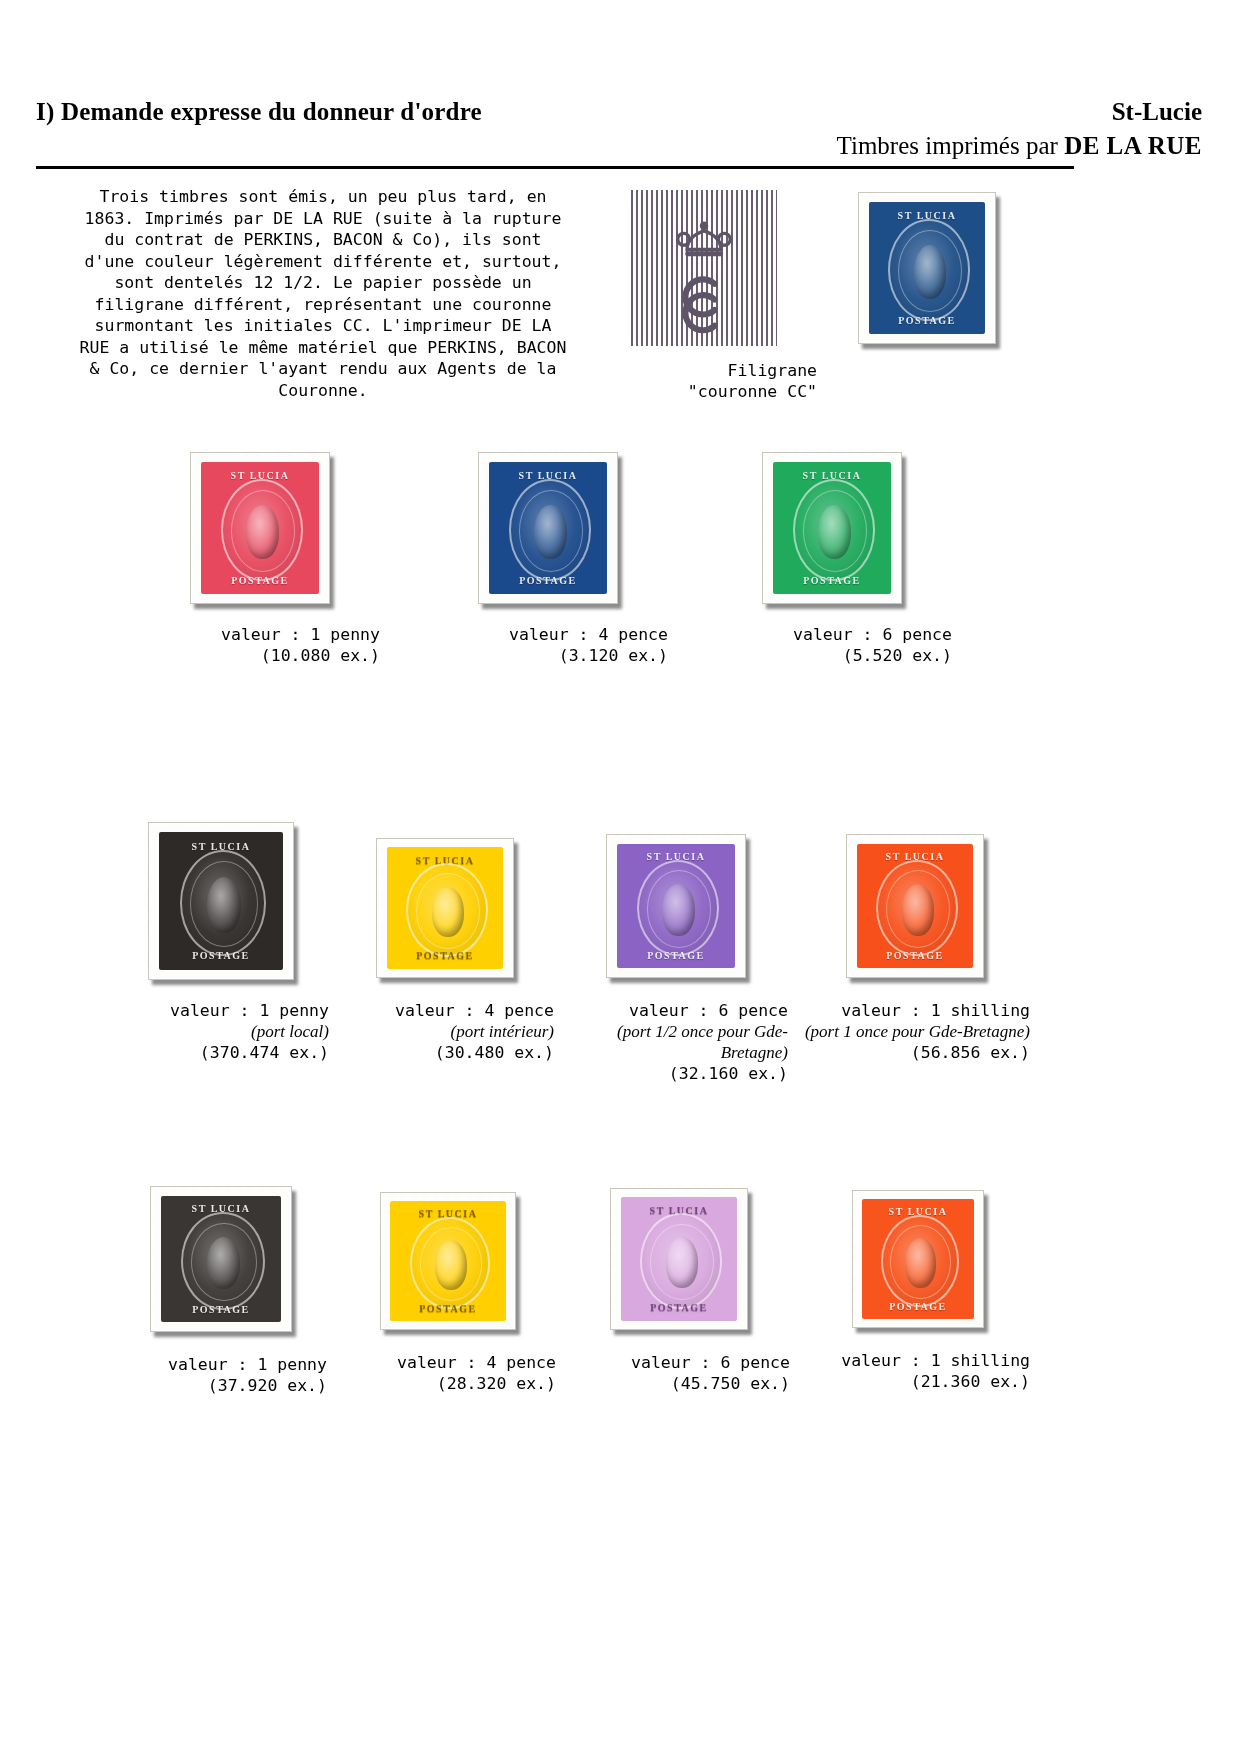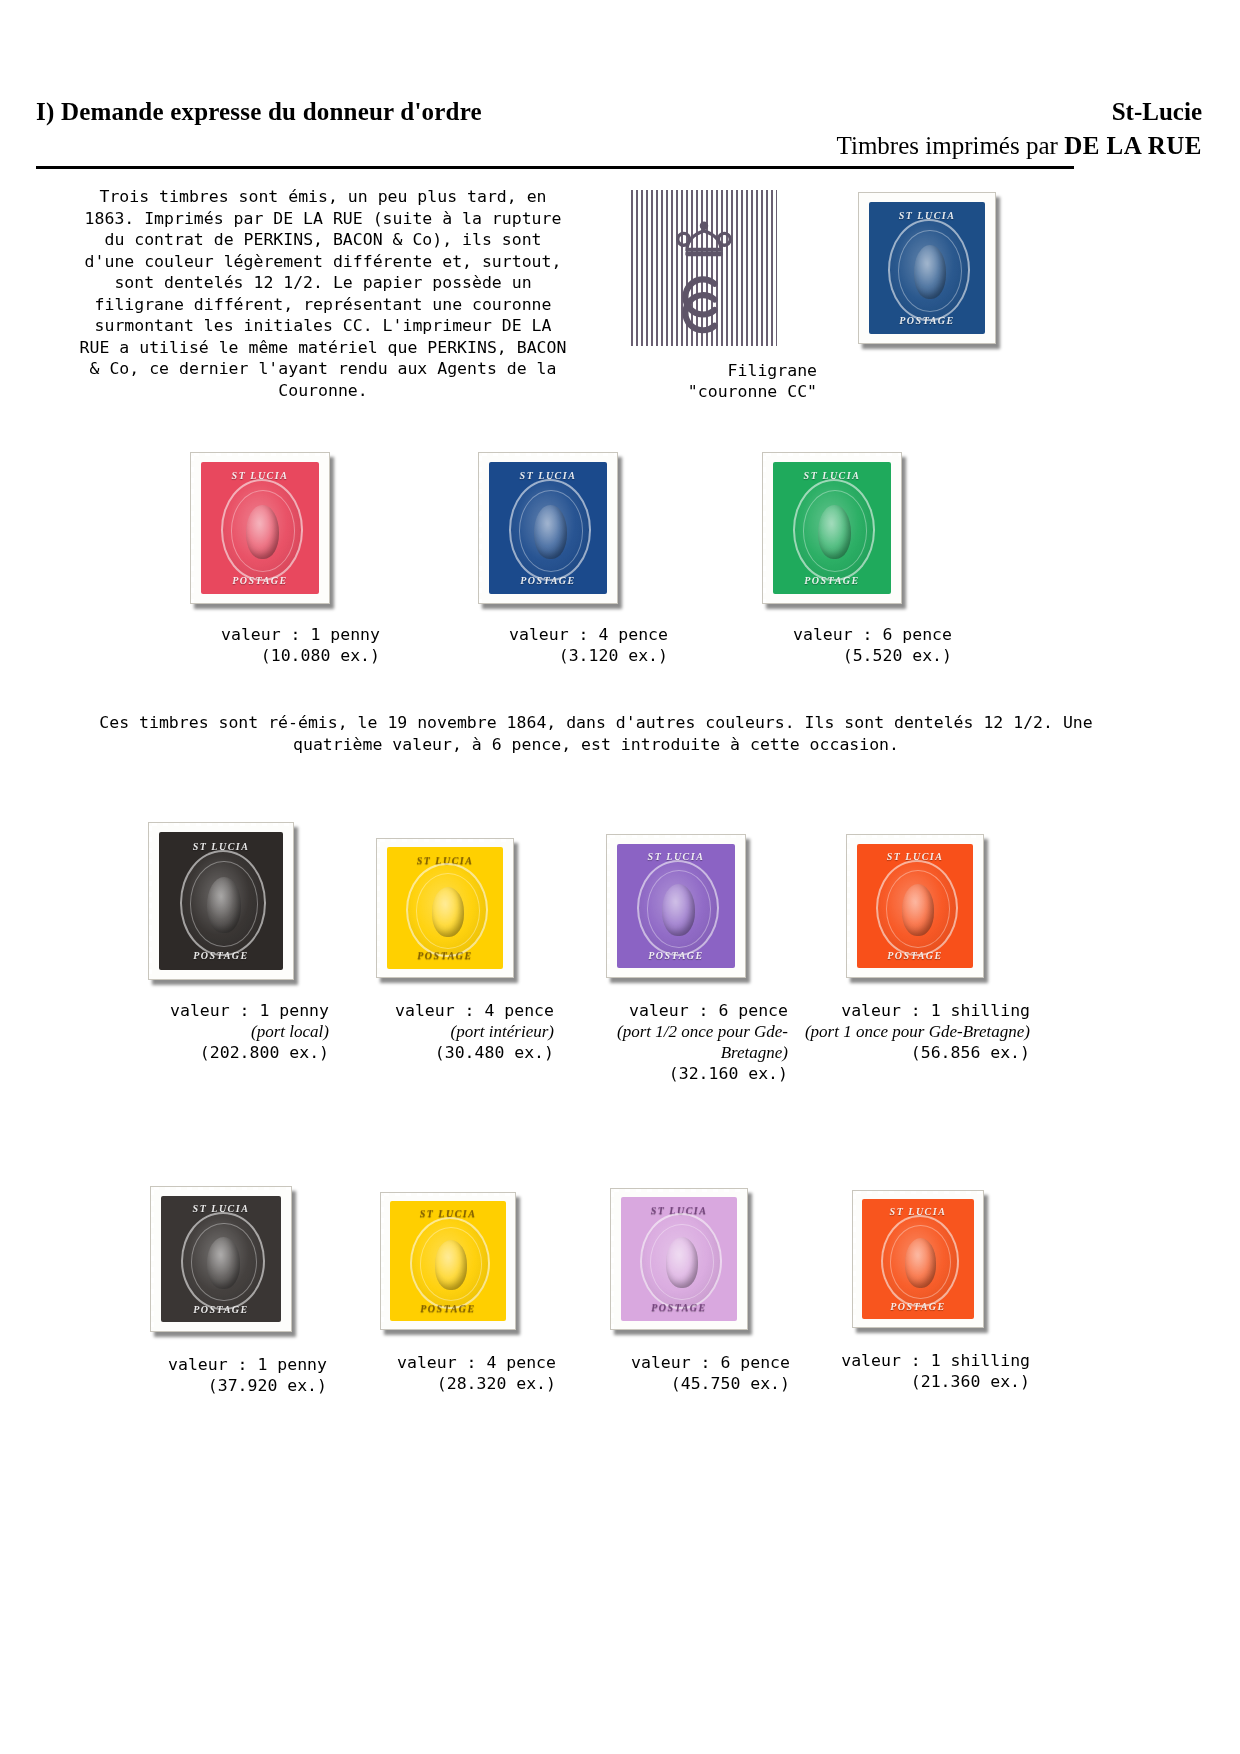--- a/index.html
+++ b/index.html
@@ -138,21 +138,20 @@
     background-size: 11px 11px;
     background-repeat: repeat-y;
   }
   .perf.left { left: -4px; right: auto; }
   .perf.right { right: -4px; left: auto; }
 
   
   .design {
     position: absolute;
     inset: 0;
-    font-style: italic;
   }
   .oval {
     position: absolute;
     left: 17%;
     top: 13%;
     width: 66%;
     height: 74%;
     border-radius: 50%;
     border: 2px solid rgba(255,255,255,0.55);
     background: radial-gradient(ellipse at 45% 42%, rgba(255,255,255,0.30) 0%, rgba(255,255,255,0.06) 48%, rgba(0,0,0,0.12) 100%);
@@ -335,39 +334,38 @@
         </div>
       </div>
       <div class="perf top"></div>
       <div class="perf bottom"></div>
       <div class="perf left"></div>
       <div class="perf right"></div>
     </div>
     <div class="caption" style="left:-50px; top:172px; width:240px;"><span>valeur : 6 pence</span><br><span>(5.520 ex.)</span></div>
   </div>
 
-  <div class="mono para2">Ces timbres sont ré-émis, le 19 novembre 1864, dans d'autres couleurs. Ils sont dentelés 12 1/2. Une quatrième valeur, à 6 pence, est introduite à cette occasion.</div>
 
   <div class="stamp-wrap" style="left:148px; top:822px;">
     <div class="stamp" style="width:146px; height:158px;">
       <div class="stamp-inner" style="background:#2e2a28;">
         <div class="design">
           <div class="band-top">ST LUCIA</div>
           <div class="oval">
               <div class="head"></div>
             </div>
           <div class="band-bottom">POSTAGE</div>
         </div>
       </div>
       <div class="perf top"></div>
       <div class="perf bottom"></div>
       <div class="perf left"></div>
       <div class="perf right"></div>
     </div>
-    <div class="caption" style="left:-35px; top:178px; width:216px;"><span>valeur : 1 penny</span><br><span class="it">(port local)</span><br><span>(202.800 ex.)</span></div>
+    <div class="caption" style="left:-35px; top:178px; width:216px;"><span>valeur : 1 penny</span><br><span class="it">(port local)</span><br><span>(370.474 ex.)</span></div>
   </div>
 
   <div class="stamp-wrap" style="left:376px; top:838px;">
     <div class="stamp" style="width:138px; height:140px;">
       <div class="stamp-inner" style="background:#ffd000;">
         <div class="design">
           <div class="band-top" style="color:rgba(120,85,0,0.8)">ST LUCIA</div>
           <div class="oval">
               <div class="head"></div>
             </div>

